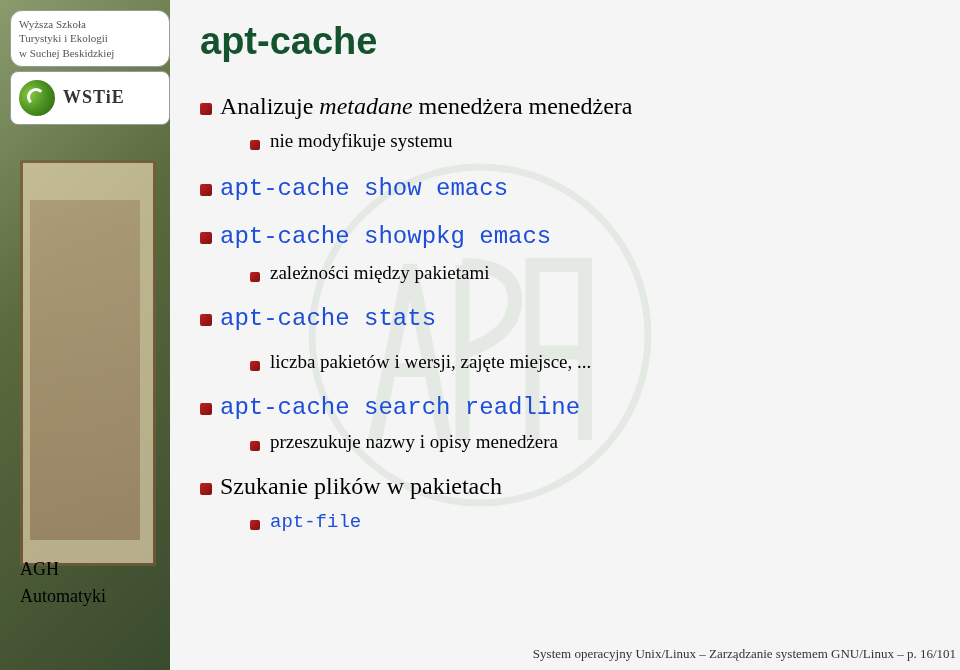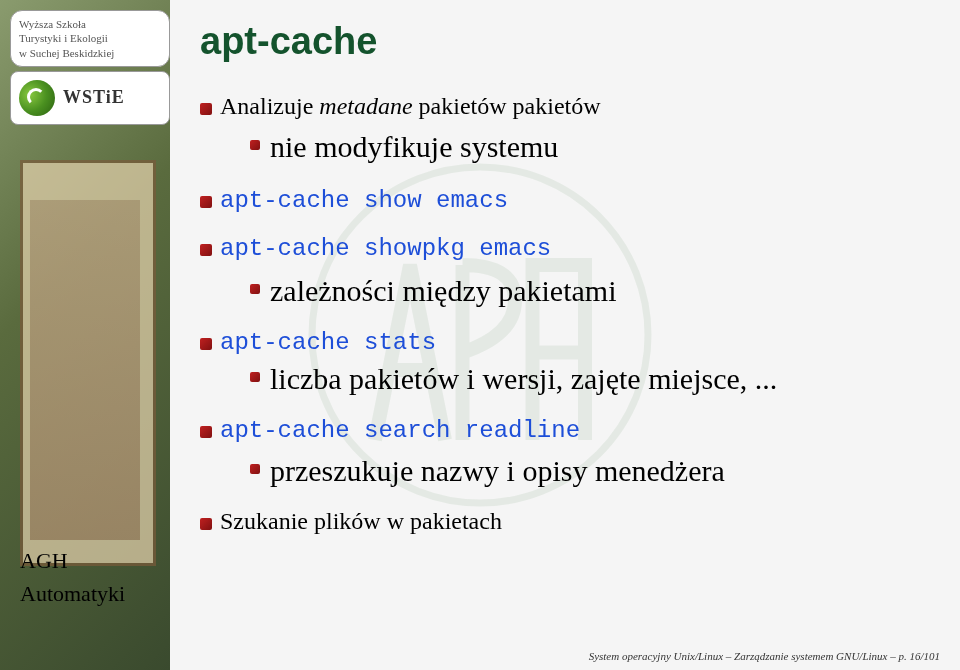--- a/index.html
+++ b/index.html
@@ -147,21 +147,21 @@
       left: 0;
       top: 10px;
       width: 12px;
       height: 12px;
       background: linear-gradient(135deg, #c02020 0%, #801010 100%);
       border-radius: 2px;
     }
     .l2 {
       padding-left: 50px;
       margin-bottom: 10px;
-      font-size: 30px;
+      font-size: 19px;
       color: #000;
       position: relative;
     }
     .l2::before {
       content: '';
       position: absolute;
       left: 30px;
       top: 10px;
       width: 10px;
       height: 10px;
@@ -174,31 +174,30 @@
     .code {
       font-family: 'Courier New', monospace;
       color: #1d4ed8;
     }
     .sidebar-labels {
       position: absolute;
       left: 20px;
       bottom: 60px;
       z-index: 3;
       color: #000;
-      font-size: 22px;
+      font-size: 18px;
       line-height: 1.5;
     }
     .footer {
       position: absolute;
       bottom: 8px;
-      right: 20px;
-      font-size: 11px;
+      right: 4px;
+      font-size: 13px;
       color: #333;
       z-index: 3;
-      font-style: italic;
     }
     .block-top { margin-bottom: 22px; }
     .block { margin-bottom: 20px; }
   </style>
 </head>
 <body>
 
 <div class="bg-layer">
   <div class="bg-sidebar"></div>
 </div>
@@ -222,53 +221,58 @@
     <path d="M 65 80 L 65 30 L 80 30 L 80 80 M 65 55 L 80 55" stroke="#2a6a2a" stroke-width="4" fill="none"></path>
     <circle cx="50" cy="50" r="48" stroke="#2a6a2a" stroke-width="2" fill="none"></circle>
   </svg>
 </div>
 
 <div class="content">
   <h1 class="title">apt-cache</h1>
 
   <ul class="bullet-list">
     <li class="l1 block-top">
-      <span>Analizuje </span><span class="italic">metadane</span><span> pakietów pakietów</span>
+      <span>Analizuje </span><span class="italic">metadane</span><span> menedżera menedżera</span>
       <ul class="bullet-list" style="margin-top:10px">
         <li class="l2">nie modyfikuje systemu</li>
       </ul>
     </li>
 
     <li class="l1 block">
       <span class="code">apt-cache show emacs</span>
     </li>
 
     <li class="l1 block">
       <span class="code">apt-cache showpkg emacs</span>
       <ul class="bullet-list" style="margin-top:12px">
         <li class="l2">zależności między pakietami</li>
       </ul>
     </li>
 
     <li class="l1 block">
       <span class="code">apt-cache stats</span>
-      <ul class="bullet-list" style="margin-top:6px">
+      <ul class="bullet-list" style="margin-top:19px">
         <li class="l2">liczba pakietów i wersji, zajęte miejsce, ...</li>
       </ul>
     </li>
 
     <li class="l1 block">
       <span class="code">apt-cache search readline</span>
       <ul class="bullet-list" style="margin-top:10px">
         <li class="l2">przeszukuje nazwy i opisy menedżera</li>
       </ul>
     </li>
 
     <li class="l1">
       <span>Szukanie plików w pakietach</span>
+      <ul class="bullet-list" style="margin-top:10px">
+        <li class="l2">
+          <span class="code">apt-file</span>
+        </li>
+      </ul>
     </li>
   </ul>
 </div>
 
 <div class="sidebar-labels">
   <div>AGH</div>
   <div>Automatyki</div>
 </div>
 
 <div class="footer">System operacyjny Unix/Linux – Zarządzanie systemem GNU/Linux – p. 16/101</div>

